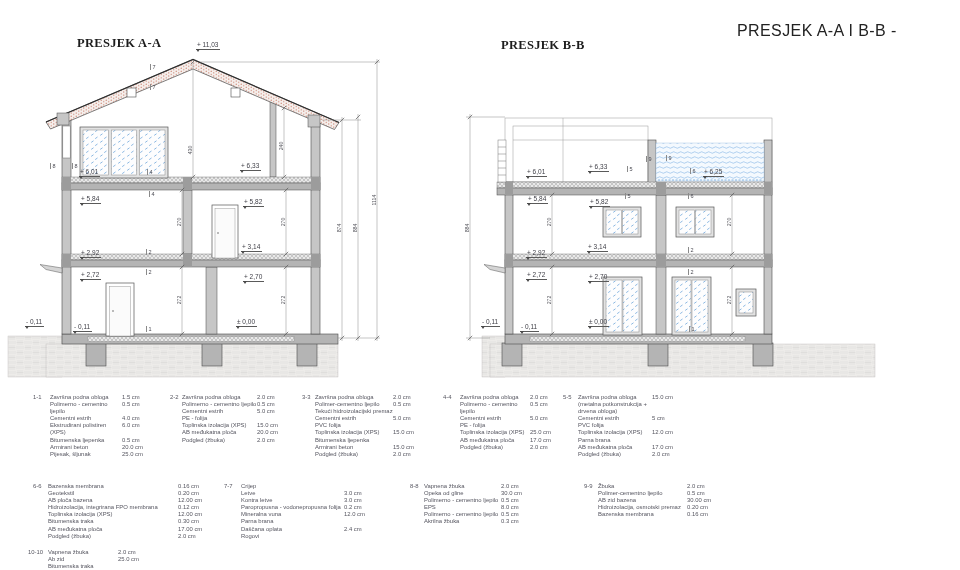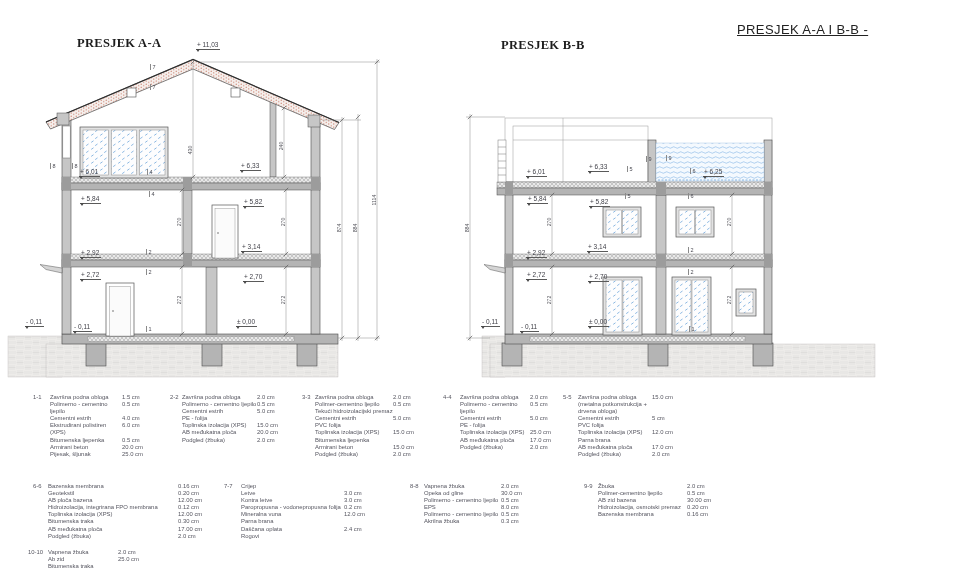--- a/index.html
+++ b/index.html
@@ -1,21 +1,21 @@
 <!DOCTYPE html>
 <html><head>
 <meta charset="utf-8">
 <style>
   html,body{margin:0;padding:0;background:#ffffff;}
   #sheet{position:relative;width:960px;height:570px;background:#fff;overflow:hidden;
          font-family:"Liberation Sans",sans-serif;}
   #drawing{position:absolute;left:0;top:0;}
   .title{position:absolute;color:#1d1d1d;white-space:nowrap;}
   .serif{font-family:"Liberation Serif",serif;font-size:12.5px;font-weight:bold;letter-spacing:0.3px;}
-  .sans{font-family:"Liberation Sans",sans-serif;font-size:13px;font-weight:500;letter-spacing:0.4px;color:#222;text-decoration:underline;}
+  .sans{font-family:"Liberation Sans",sans-serif;font-size:16px;font-weight:500;letter-spacing:0.4px;color:#222;}
   #annot span{position:absolute;white-space:nowrap;}
   .ev{font-size:6.5px;color:#3e3e46;border-bottom:0.8px solid #5a5a5a;padding:0 2px 0.5px 1px;}
   .ev i{position:absolute;left:0;bottom:-3.6px;width:0;height:0;font-style:normal;
         border-left:2.5px solid transparent;border-right:2.5px solid transparent;border-top:3.4px solid #4a4a4a;}
   .dim{font-size:5.2px;color:#55555c;transform:translate(-50%,-50%) rotate(-90deg);}
   .ref{font-size:5.5px;color:#4a4a52;border-left:0.8px solid #8a8a8a;padding-left:1.5px;line-height:6px;}
   #legend .note{position:absolute;display:flex;font-size:5.9px;line-height:7.1px;color:#565660;}
   #legend .nid{flex:none;}
   #legend .row{display:flex;}
   #legend .lname{flex:none;}

